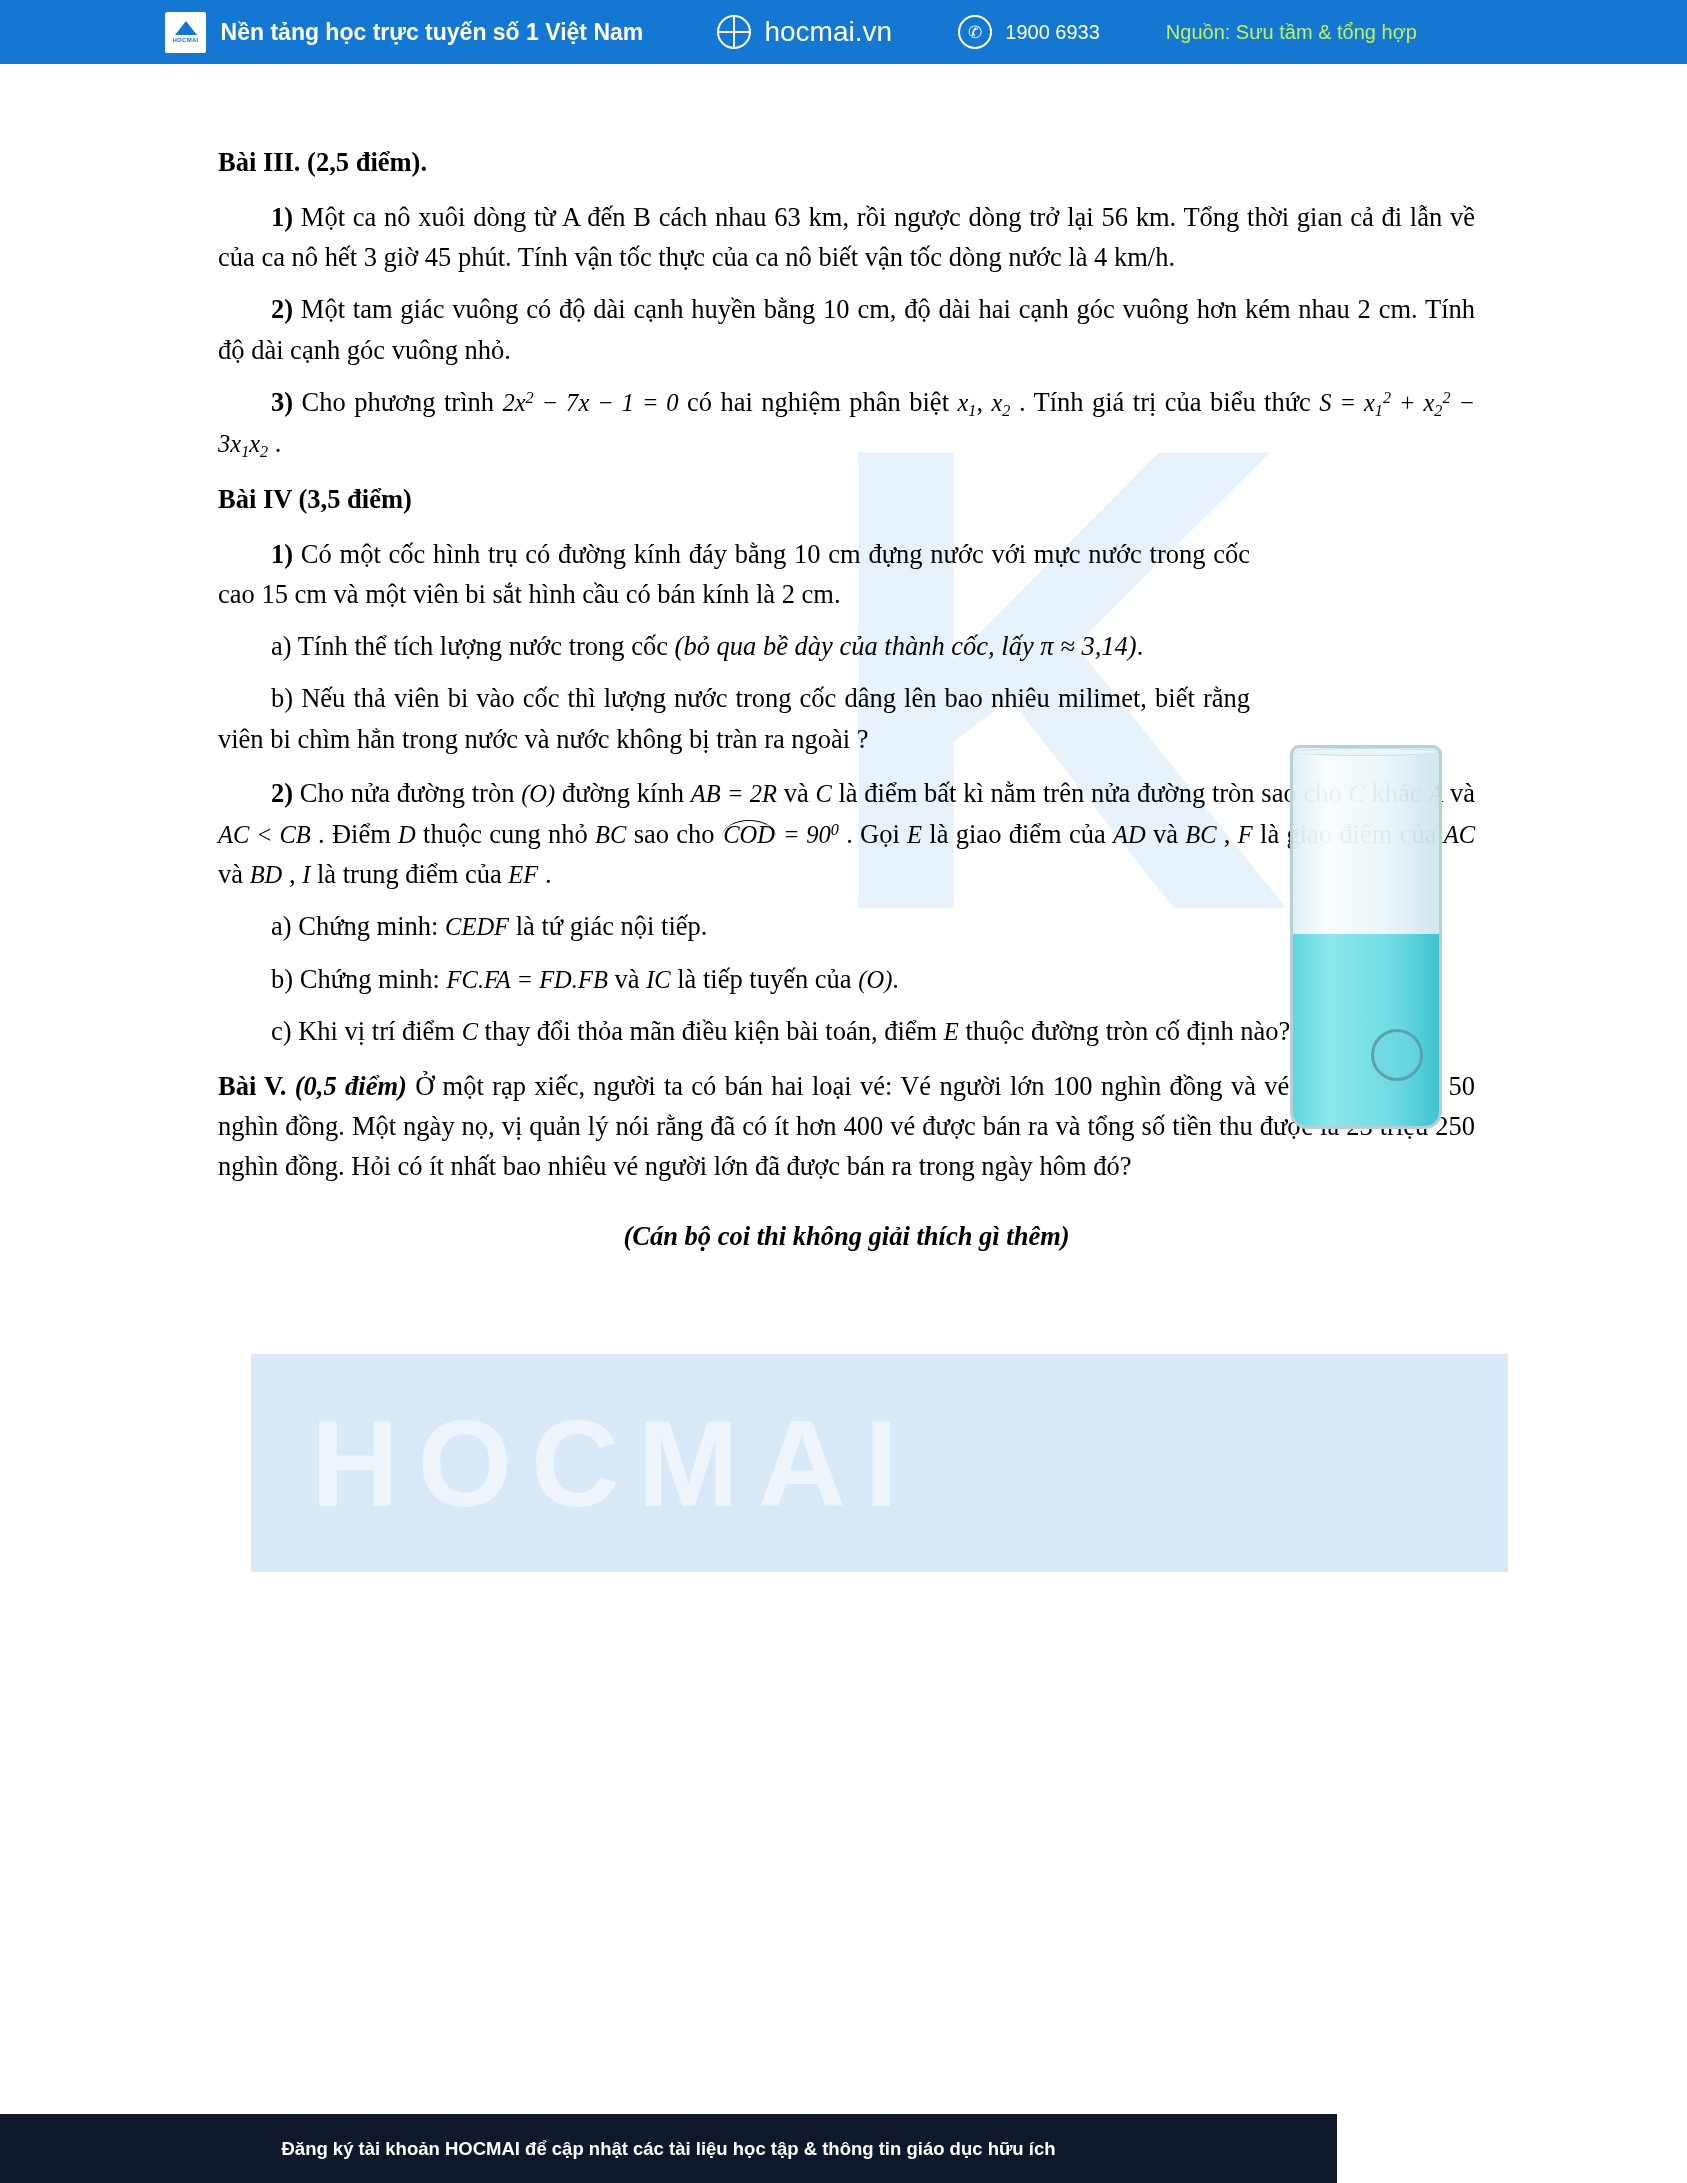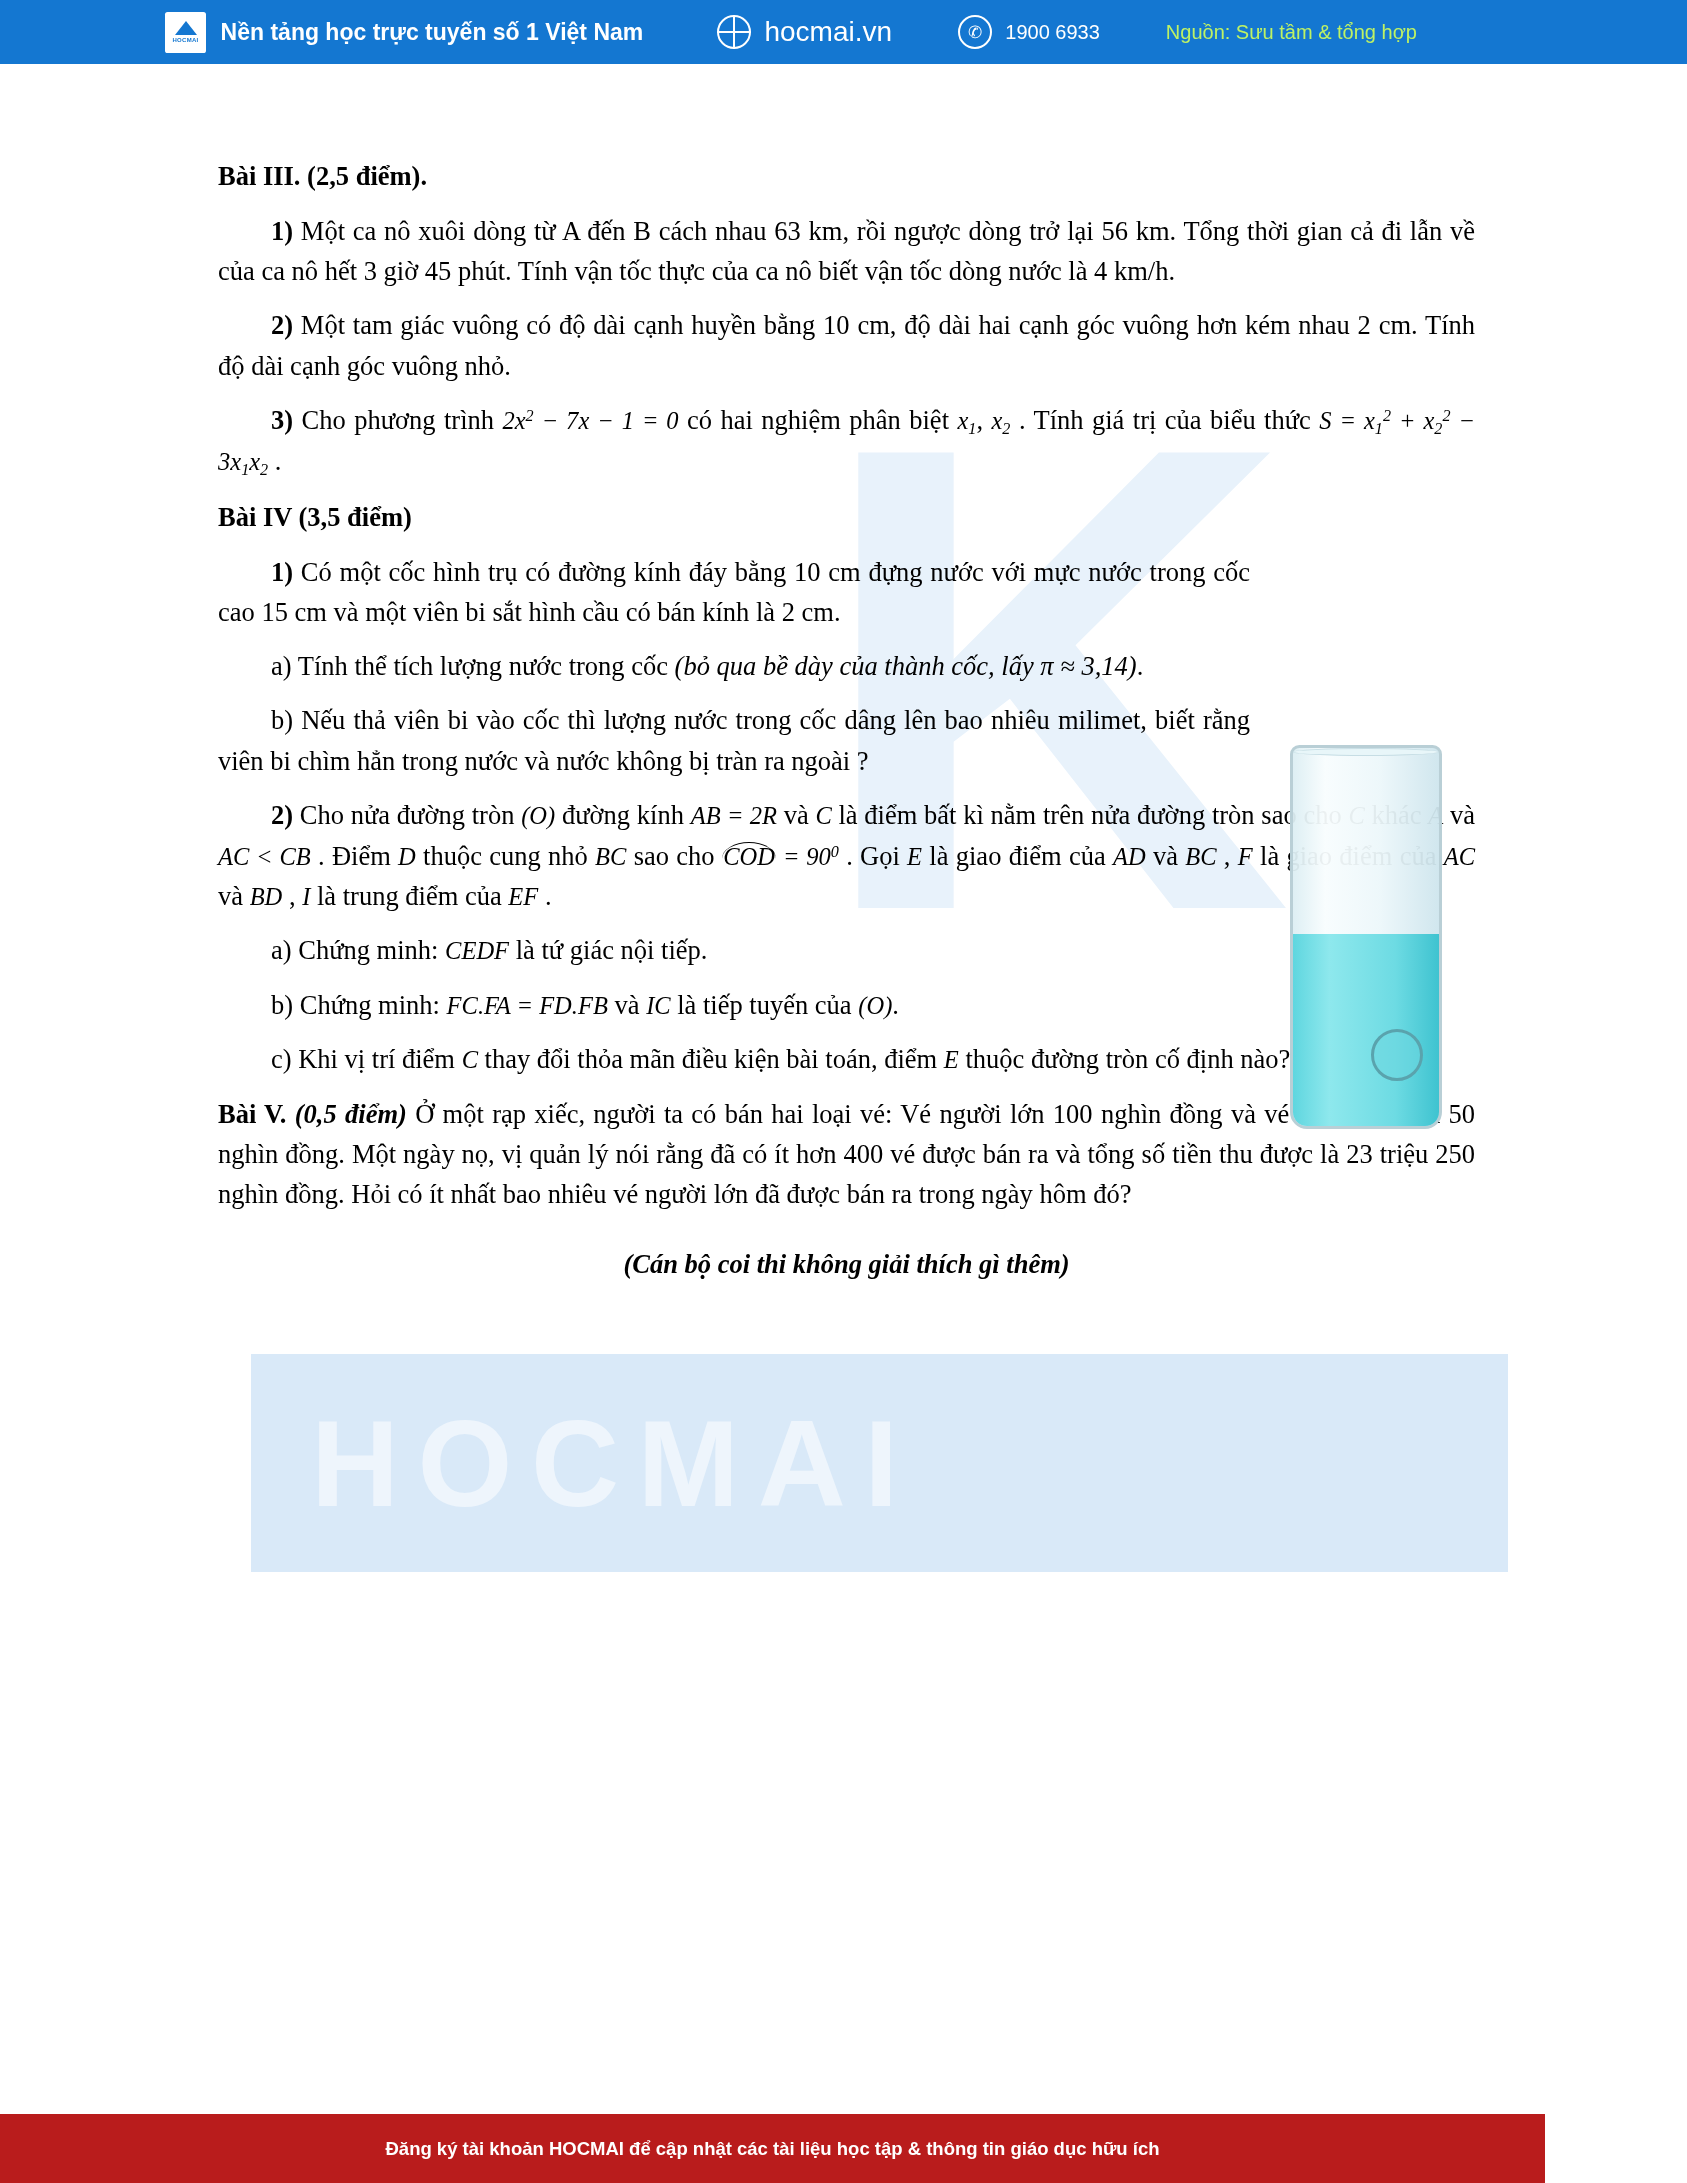--- a/index.html
+++ b/index.html
@@ -122,23 +122,23 @@
     color: #bef264;
     font-size: 20px;
     margin-left: 66px;
     white-space: nowrap;
   }
 
   
   .footer-bar {
     position: absolute;
     left: 0; bottom: 0;
-    width: 1545px;
+    width: 1337px;
     height: 69px;
-    background: #b91c1c;
+    background: #0f172a;
     display: flex;
     align-items: center;
     justify-content: center;
     font-family: "Liberation Sans", sans-serif;
   }
   .footer-text {
     color: #ffffff;
     font-size: 18.5px;
     font-weight: bold;
   }
@@ -185,21 +185,21 @@
     line-height: 1.52;
     color: #000000;
   }
   .content {
     position: absolute;
     left: 218px;
     top: 78px;
     width: 1257px;
   }
   p {
-    margin: 14px 0 12px 0;
+    margin: 0 0 12px 0;
     text-align: justify;
   }
   .indent { text-indent: 53px; }
   .bold { font-weight: bold; }
   .ital { font-style: italic; }
   .mathi {
     font-family: "Liberation Serif", serif;
     font-style: italic;
     font-size: 24.5px;
   }

